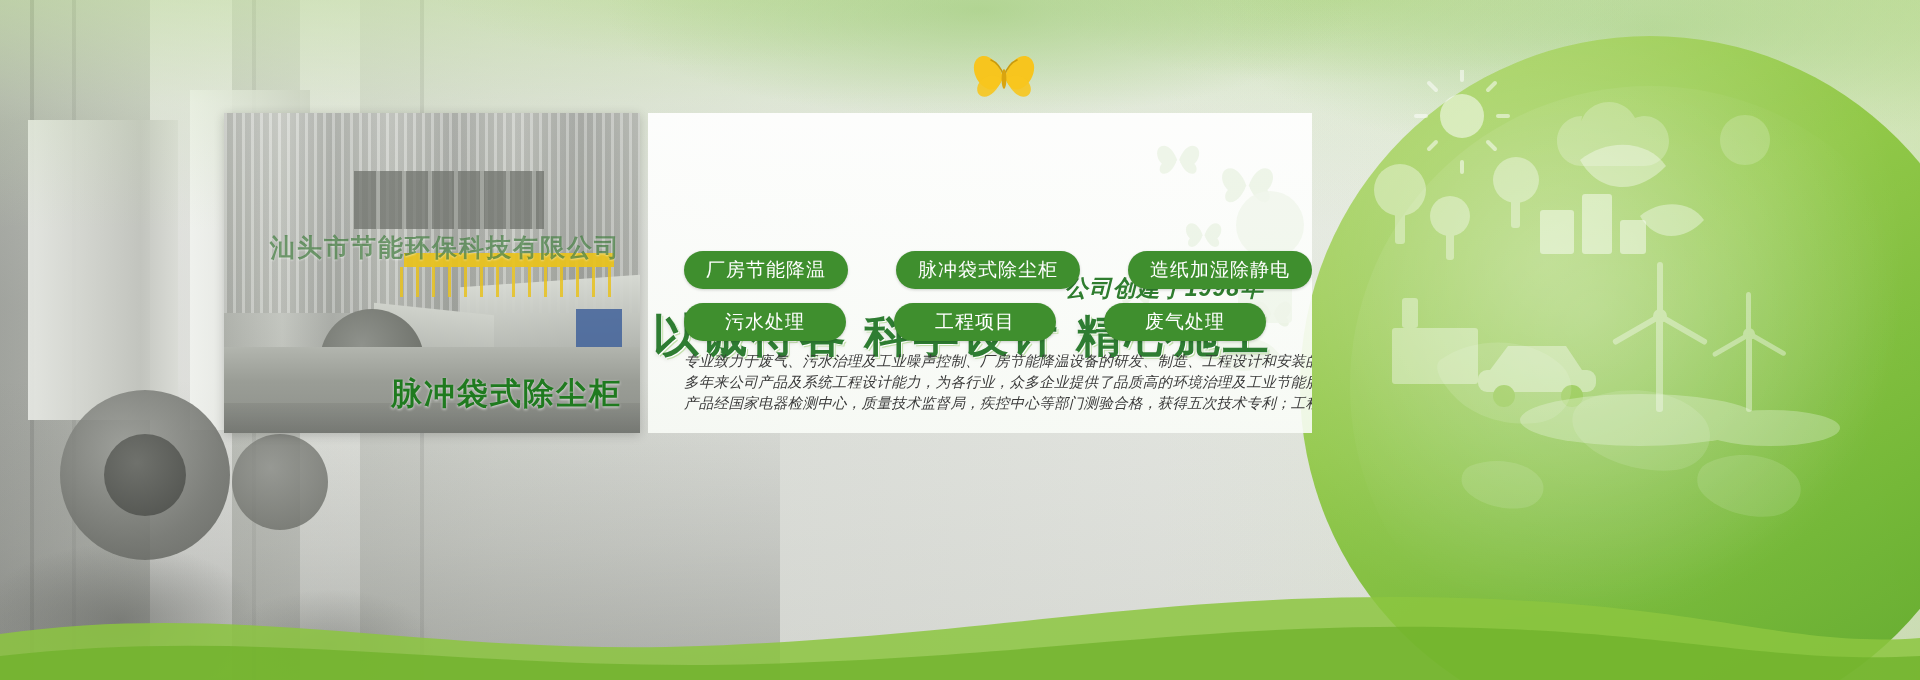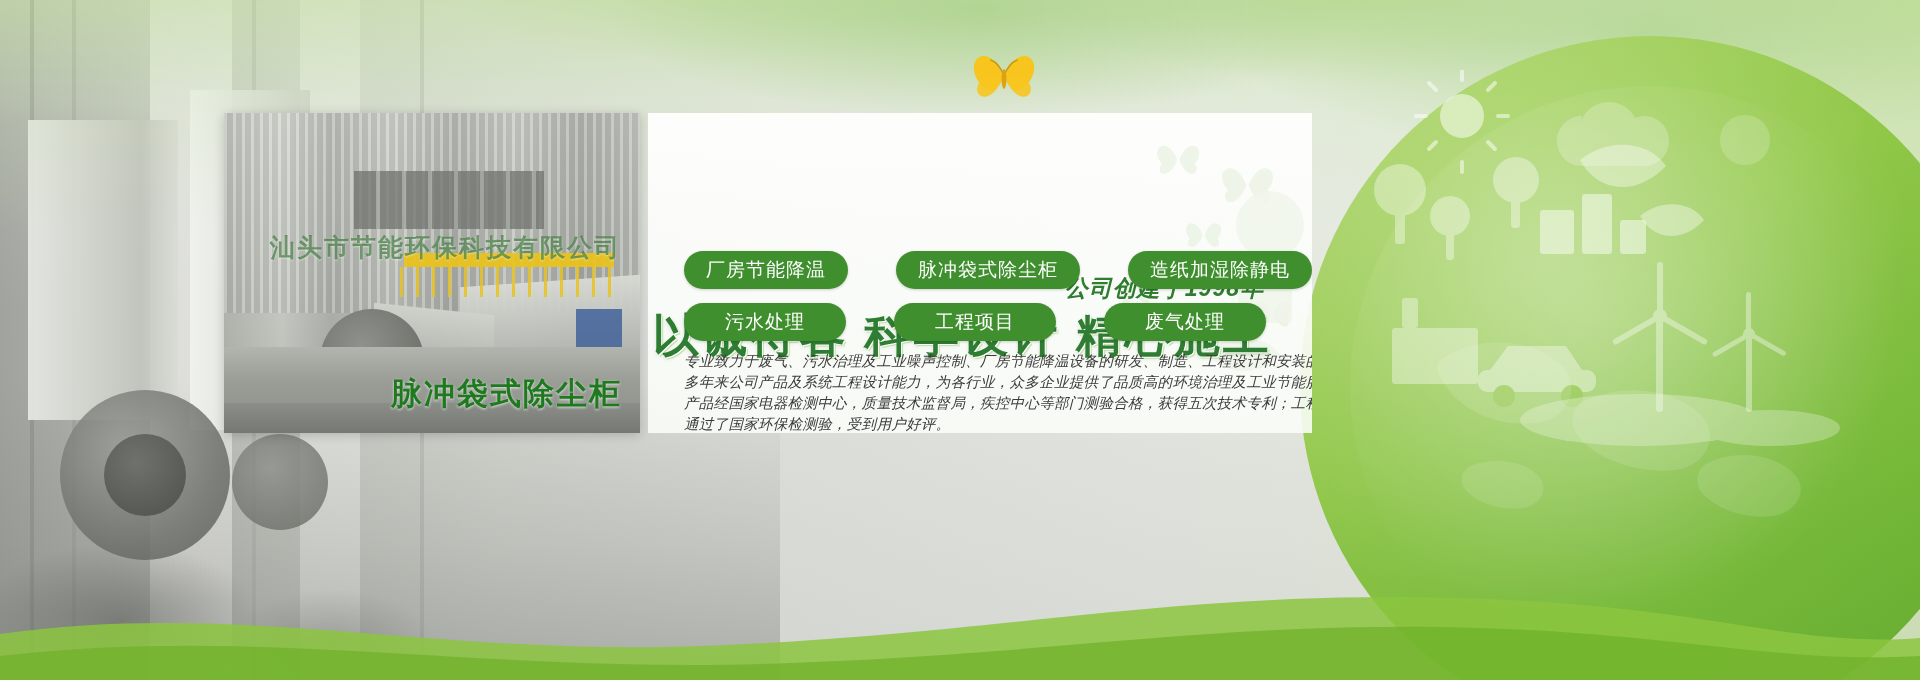--- a/index.html
+++ b/index.html
@@ -327,17 +327,16 @@
         <span class="tag w2">污水处理</span>
         <span class="tag w2">工程项目</span>
         <span class="tag w2">废气处理</span>
       </div>
     </div>
 
     <div class="blurb">
       <div>专业致力于废气、污水治理及工业噪声控制、厂房节能降温设备的研发、制造、工程设计和安装的系统集成企业。</div>
       <div>多年来公司产品及系统工程设计能力，为各行业，众多企业提供了品质高的环境治理及工业节能服务。</div>
       <div>产品经国家电器检测中心，质量技术监督局，疾控中心等部门测验合格，获得五次技术专利；工程项目，</div>
-      <div>通过了国家环保检测验，受到用户好评。</div>
     </div>
   </div>
 
 </div>
 
 </body></html>

